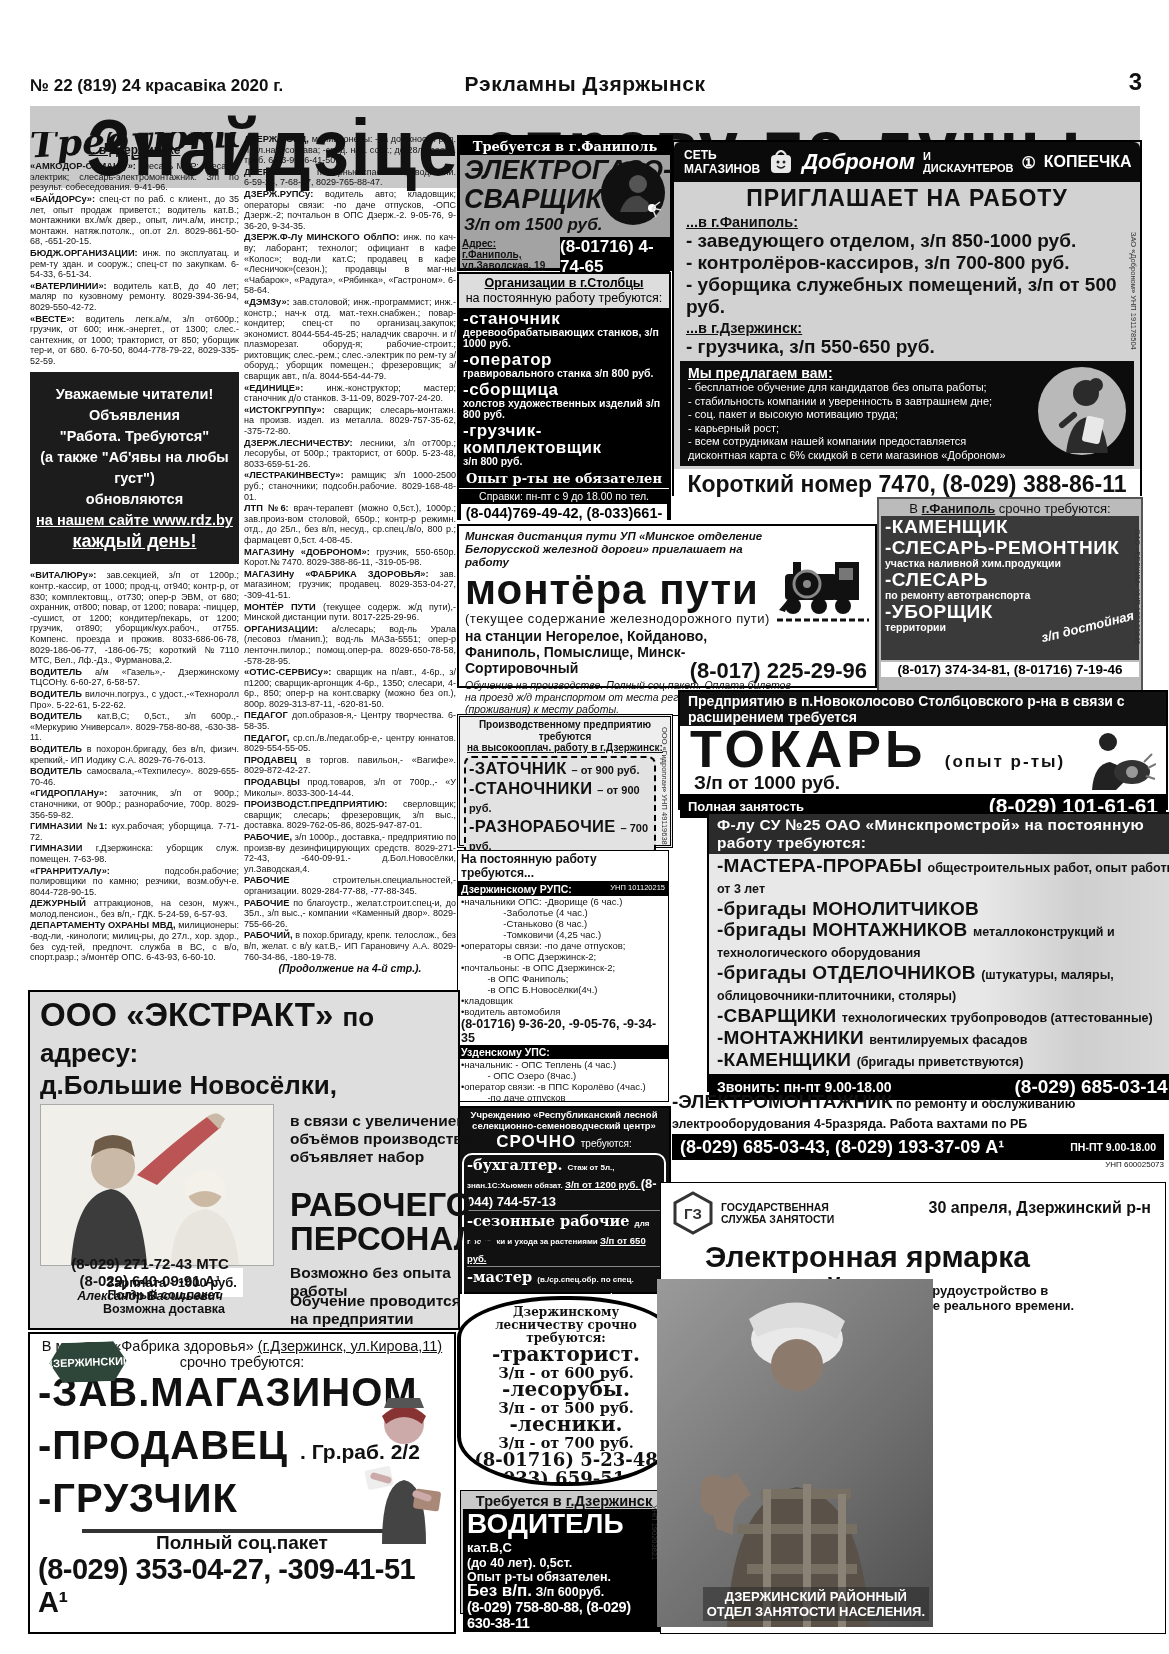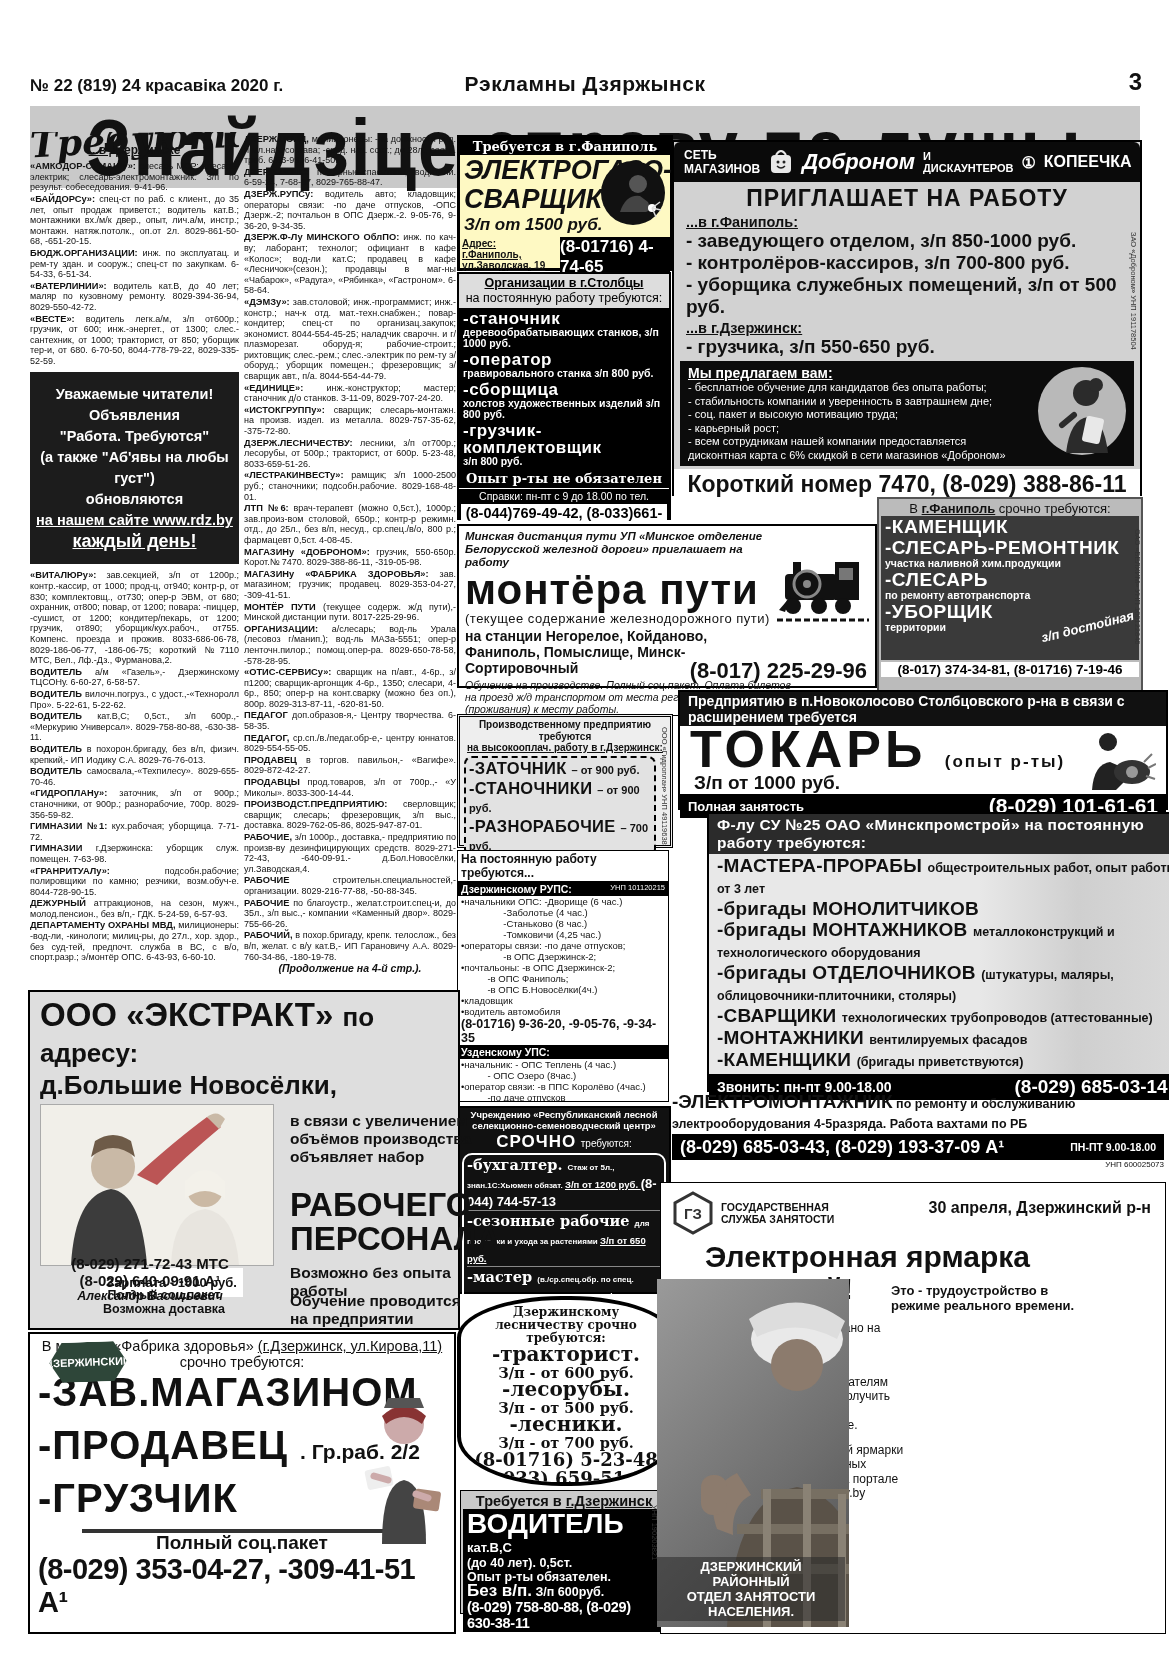--- a/index.html
+++ b/index.html
@@ -21,21 +21,21 @@
   .col p .b{font-size:9.3px;}
   .script-title{font-family:"DejaVu Serif",serif;font-style:italic;font-size:36px;font-weight:bold;
      text-align:center;transform:rotate(-3deg);margin:2px 0 0;}
   .col-sub{font-size:12px;font-weight:bold;text-decoration:underline;text-align:center;margin:0 0 6px;}
   .readers{background:#1c1c1c;color:#fff;text-align:center;padding:12px 6px;margin:6px 0;}
   .readers p{margin:0;font-size:14.5px;line-height:21px;font-weight:bold;text-align:center;}
   .readers p:nth-child(6),.readers p:nth-child(7){text-decoration:underline;}
   .readers p:nth-child(7){font-size:18px;}
   .continuation{font-style:italic;font-weight:bold;font-size:10.5px;text-align:center;margin-top:4px;}
   
-  .svarshik{border:3px solid #000;background:#fef9c3;}
+  .svarshik{border:3px solid #000;background:#a3a3a3;}
   .svarshik .hd{background:#000;color:#fff;font-family:"DejaVu Serif",serif;font-weight:bold;
       font-size:13px;text-align:center;padding:1px 0;}
   .svarshik .t{font-size:27px;font-weight:800;font-style:italic;line-height:27px;margin:2px 4px 0;}
   .svarshik .sal{font-size:17px;font-weight:bold;font-style:italic;margin:2px 4px;}
   .svarshik .row{display:flex;align-items:stretch;}
   .svarshik .addr{font-size:10px;font-weight:bold;text-decoration:underline;padding:1px 2px;width:96px;}
   .svarshik .tel{background:#000;color:#fff;font-weight:800;font-size:17px;flex:1;display:flex;
       align-items:center;justify-content:center;}
   .welder{position:absolute;right:4px;top:22px;}
   
@@ -260,21 +260,21 @@
         <p><span class="b">МАГАЗИНу «ФАБРИКА ЗДОРОВЬЯ»: </span><span>зав. магазином; грузчик; продавец. 8029-353-04-27, -309-41-51. </span></p>
         <p><span class="b">МОНТЁР ПУТИ </span><span>(текущее содерж. ж/д пути),- Минской дистанции пути. 8017-225-29-96. </span></p>
         <p><span class="b">ОРГАНИЗАЦИИ: </span><span>а/слесарь; вод-ль Урала (лесовоз г/манип.); вод-ль МАЗа-5551; опер-р ленточн.пилор.; помощ.опер-ра. 8029-650-78-58, -578-28-95. </span></p>
         <p><span class="b">«ОТИС-СЕРВИСу»: </span><span>сварщик на п/авт., 4-6р., з/п1200; сварщик-аргонщик 4-6р., 1350; слесари, 4-6р., 850; опер-р на конт.сварку (можно без оп.), 800р. 8029-313-87-11, -620-81-50. </span></p>
         <p><span class="b">ПЕДАГОГ </span><span>доп.образов-я,- Центру творчества. 6-58-35. </span></p>
         <p><span class="b">ПЕДАГОГ, </span><span>ср.сп./в./педаг.обр-е,- центру юннатов. 8029-554-55-05. </span></p>
         <p><span class="b">ПРОДАВЕЦ </span><span>в торгов. павильон,- «Вагифе». 8029-872-42-27. </span></p>
         <p><span class="b">ПРОДАВЦЫ </span><span>прод.товаров, з/п от 700р.,- «У Миколы». 8033-300-14-44. </span></p>
         <p><span class="b">ПРОИЗВОДСТ.ПРЕДПРИЯТИЮ: </span><span>сверловщик; сварщик; слесарь; фрезеровщик, з/п выс., доставка. 8029-762-05-86, 8025-947-87-01. </span></p>
         <p><span class="b">РАБОЧИЕ, </span><span>з/п 1000р., доставка,- предприятию по произв-ву дезинфицирующих средств. 8029-271-72-43, -640-09-91.- д.Бол.Новосёлки, ул.Заводская,4. </span></p>
-        <p><span class="b">РАБОЧИЕ </span><span>строительн.специальностей,- организации. 8029-216-77-88, -50-88-345. </span></p>
+        <p><span class="b">РАБОЧИЕ </span><span>строительн.специальностей,- организации. 8029-284-77-88, -77-88-345. </span></p>
         <p><span class="b">РАБОЧИЕ </span><span>по благоустр., желат.строит.спец-и, до 35л., з/п выс.,- компании «Каменный двор». 8029-755-66-26. </span></p>
         <p><span class="b">РАБОЧИЙ, </span><span>в похор.бригаду, крепк. телослож., без в/п, желат. с в/у кат.В,- ИП Гарановичу А.А. 8029-760-34-86, -180-19-78. </span></p>
       </div>
   <p class="continuation">(Продолжение на 4-й стр.).</p>
 </div>
 
 <div class="abs svarshik" style="left:457px;top:135px;width:210px;height:130px;">
   <div class="hd">Требуется в г.Фаниполь</div>
   <div class="t">ЭЛЕКТРОГАЗО-</div>
   <div class="t">СВАРЩИК</div>
@@ -598,21 +598,21 @@
   </div>
   <div class="abs sub" style="left:230px;top:100px;width:190px;">Это - трудоустройство в режиме реального времени.</div>
   <div class="abs" style="left:14px;top:138px;">
     <p class="par">
       <span>Мероприятие будет организовано на едином ресурсе</span>
       <span class="b">www.e-vacancy.by</span>
     </p>
     <p class="par">Граждане смогут задать нанимателям вопросы, направить резюме, получить электронную консультацию и приглашение на собеседование.</p>
     <p class="par">После проведения электронной ярмарки информация обо всех актуальных вакансиях станет доступной на портале службы занятости www.gsz.gov.by</p>
   </div>
-  <div class="abs photo" style="right:4px;top:96px;width:192px;height:348px;">
+  <div class="abs photo" style="right:4px;top:96px;width:276px;height:348px;">
     <svg width="236" height="348" viewBox="0 0 236 348">
           <ellipse cx="140" cy="60" rx="46" ry="30" fill="#e9e9e9"></ellipse>
           <circle cx="140" cy="86" r="26" fill="#8c7b6d"></circle>
           <path d="M92 40 q48-34 96 2 l-8 18 q-40-22-80-2z" fill="#ddd"></path>
           <path d="M70 348 q6-130 70-140 q66 10 72 140z" fill="#5a5248"></path>
           <path d="M80 250 h120 M90 290 h110 M104 215 h90" stroke="#776f62" stroke-width="10"></path>
           <path d="M110 210 v138 M150 205 v143 M185 215 v133" stroke="#8a8275" stroke-width="8"></path>
           <path d="M60 250 q-14-40 20-56 l14 22 q-20 10-18 40z" fill="#8c7b6d"></path>
           <rect x="44" y="196" width="26" height="40" rx="12" fill="#8c7b6d"></rect>
         </svg>

